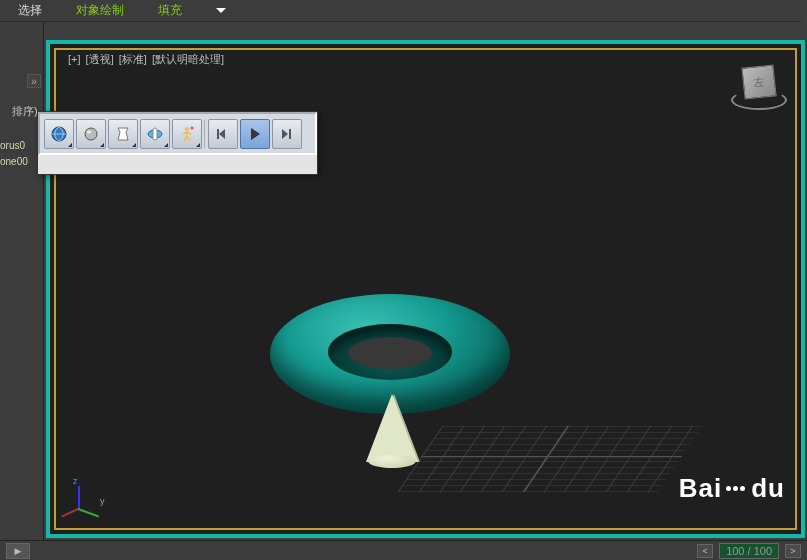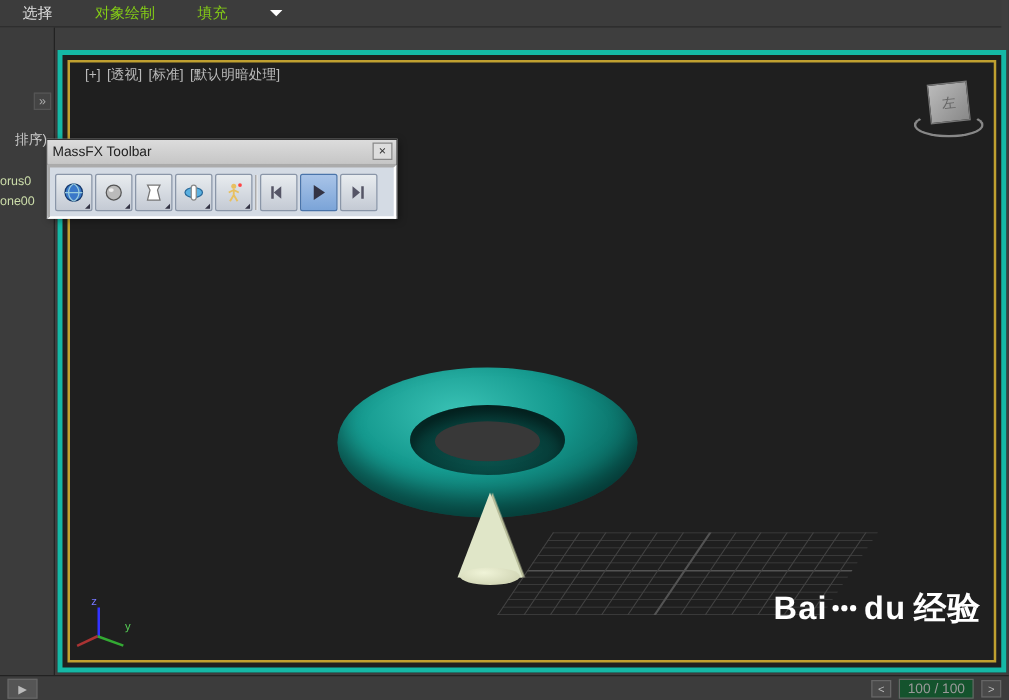--- a/index.html
+++ b/index.html
@@ -163,30 +163,25 @@
 
   <div class="watermark">
     <div class="logo">
       <span>Bai</span>
       <span class="paw">
           <i></i>
           <i></i>
           <i></i>
         </span>
       <span>du</span>
-      <span>经验</span>
     </div>
   </div>
 </div>
 
 <div class="massfx">
-  <div class="titlebar">
-    <span>MassFX Toolbar</span>
-    <span class="close">×</span>
-  </div>
   <div class="tools">
     <div class="tbtn">
       <svg class="ico" viewBox="0 0 20 20">
           <circle cx="10" cy="10" r="7" fill="#3a78c8" stroke="#14386a"></circle>
           <path d="M3 10 h14 M10 3 a8 8 0 0 1 0 14 M10 3 a8 8 0 0 0 0 14" fill="none" stroke="#9cd" stroke-width="1"></path>
         </svg>
       <span class="tri"></span>
     </div>
     <div class="tbtn">
       <svg class="ico" viewBox="0 0 20 20">

